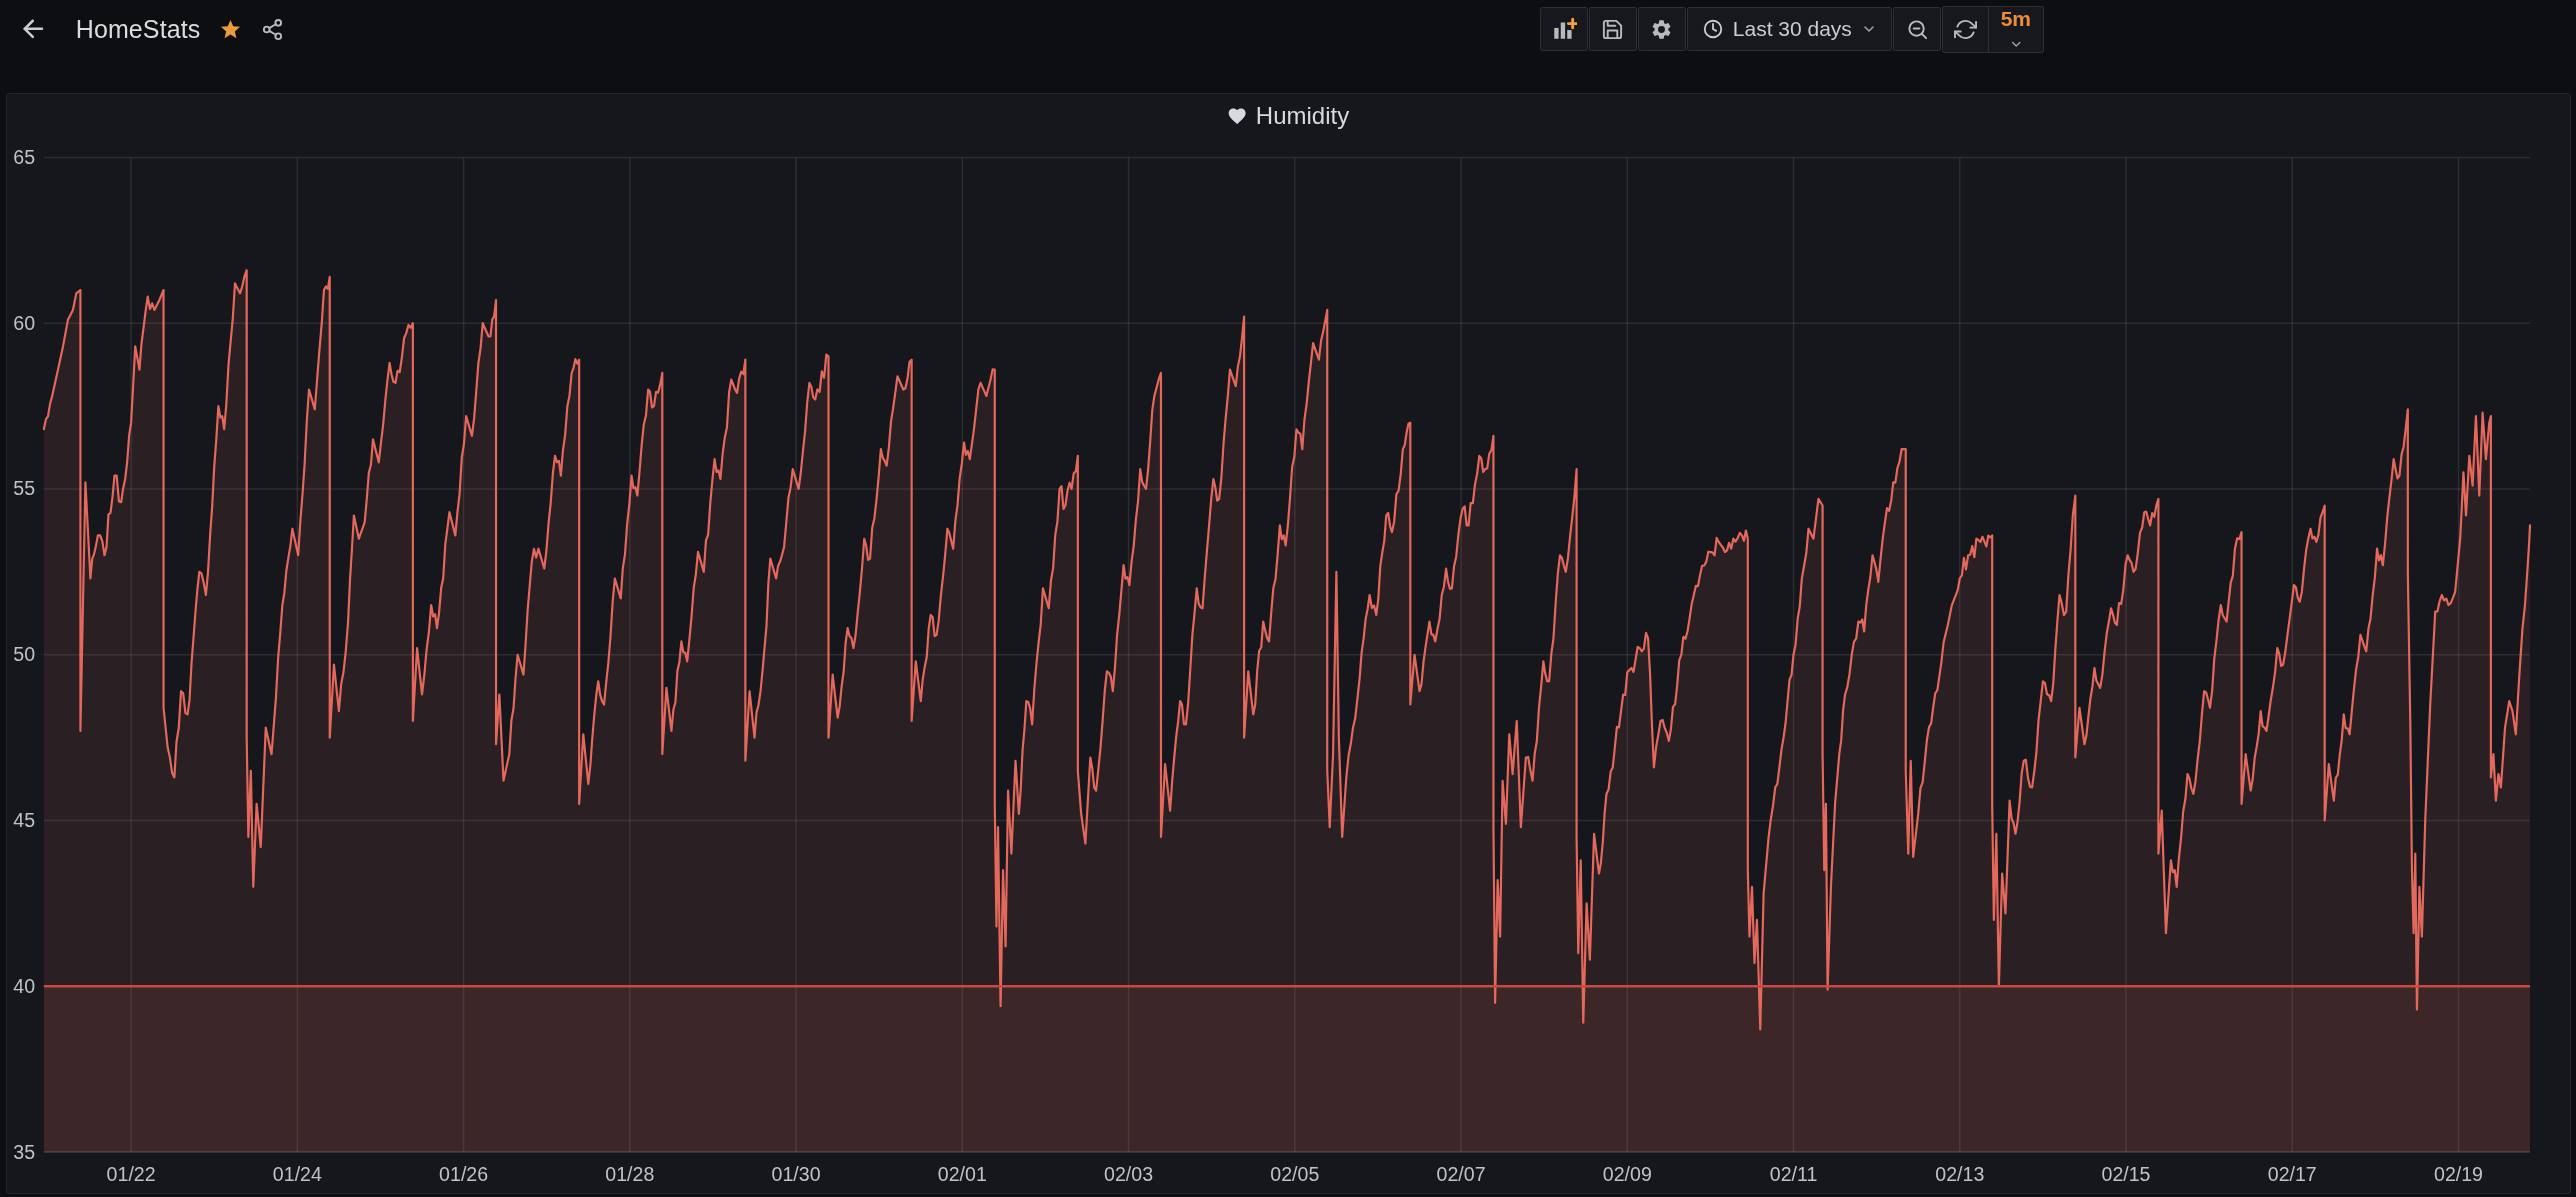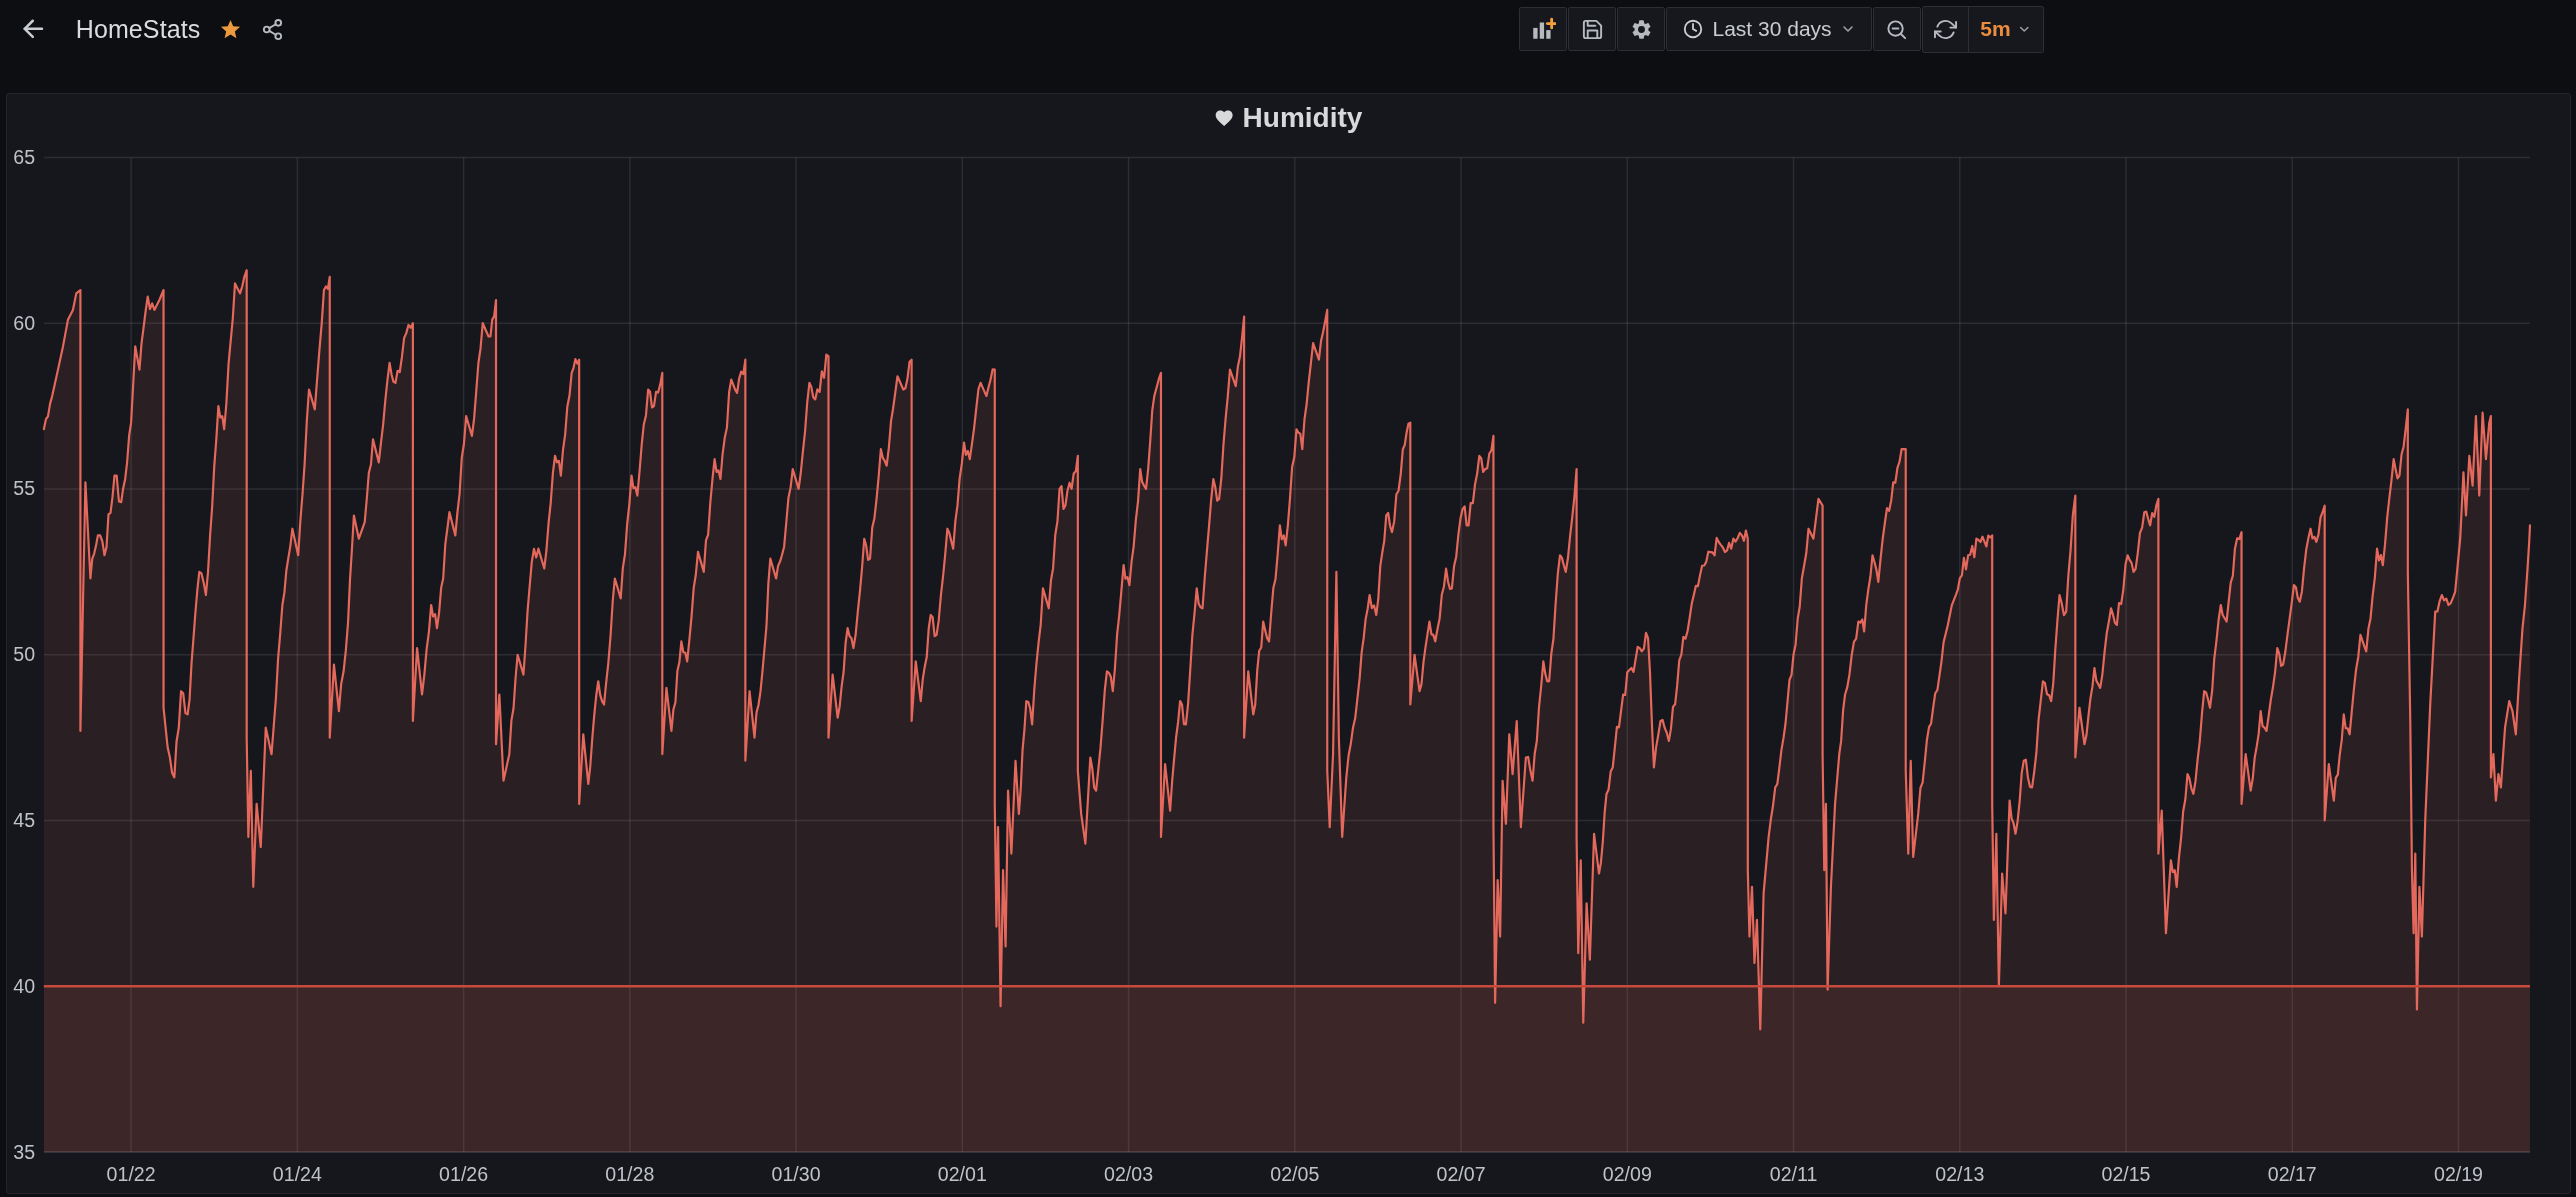--- a/index.html
+++ b/index.html
@@ -9,29 +9,29 @@
   .hl{display:flex;align-items:center;gap:19px;padding-left:19px;}
   .hr{display:flex;align-items:center;gap:1px;padding-right:17.4px;}
   .icon-btn{display:flex;align-items:center;justify-content:center;background:transparent;border:none;
     cursor:pointer;padding:0;}
   .page-title{color:#dbdcde;font-size:25px;font-weight:500;margin-left:10.2px;letter-spacing:0.1px;}
   .tb-btn{display:flex;align-items:center;justify-content:center;height:44px;min-width:48px;
     background:#17181e;border:0.7px solid #2e2f35;border-radius:2.2px;cursor:pointer;gap:8.7px;}
   .tb-btn.pad{padding:0 14.5px;}
   .split{display:flex;align-items:stretch;height:45px;background:#17181e;border:0.7px solid #2e2f35;
     border-radius:2.2px;overflow:hidden;}
-  .split>div{display:flex;align-items:center;justify-content:center;cursor:pointer;}
+  .split>div{display:flex;align-items:center;justify-content:center;cursor:pointer;flex-direction:column;}
   .split .seg-l{width:45px;}
   .split .seg-r{border-left:0.7px solid #2e2f35;padding:0 11.6px;gap:5.8px;}
   .tb-label{color:#c9ccd0;font-size:21px;}
   .refresh-label{color:#ec8c3c;font-size:21px;font-weight:600;}
   .panel{position:absolute;left:5.8px;top:93px;width:2563px;height:1099px;background:#16171c;
     border:0.7px solid #25262c;border-radius:2.9px;}
   .panel-title{position:absolute;left:0;top:102px;width:2576px;display:flex;align-items:center;
-    justify-content:center;gap:8.7px;color:#d8d9da;font-size:28px;font-weight:700;}
+    justify-content:center;gap:8.7px;color:#d8d9da;font-size:24px;font-weight:400;}
   #chart{position:absolute;left:0;top:0;width:2576px;height:1197px;}
   #chart text{font-family:"Liberation Sans",sans-serif;font-size:27px;fill:#bfc3c8;}
   svg{display:block;}
 </style>
 </head>
 <body>
 
 <div class="header">
   <div class="hl">
     <button class="icon-btn">

